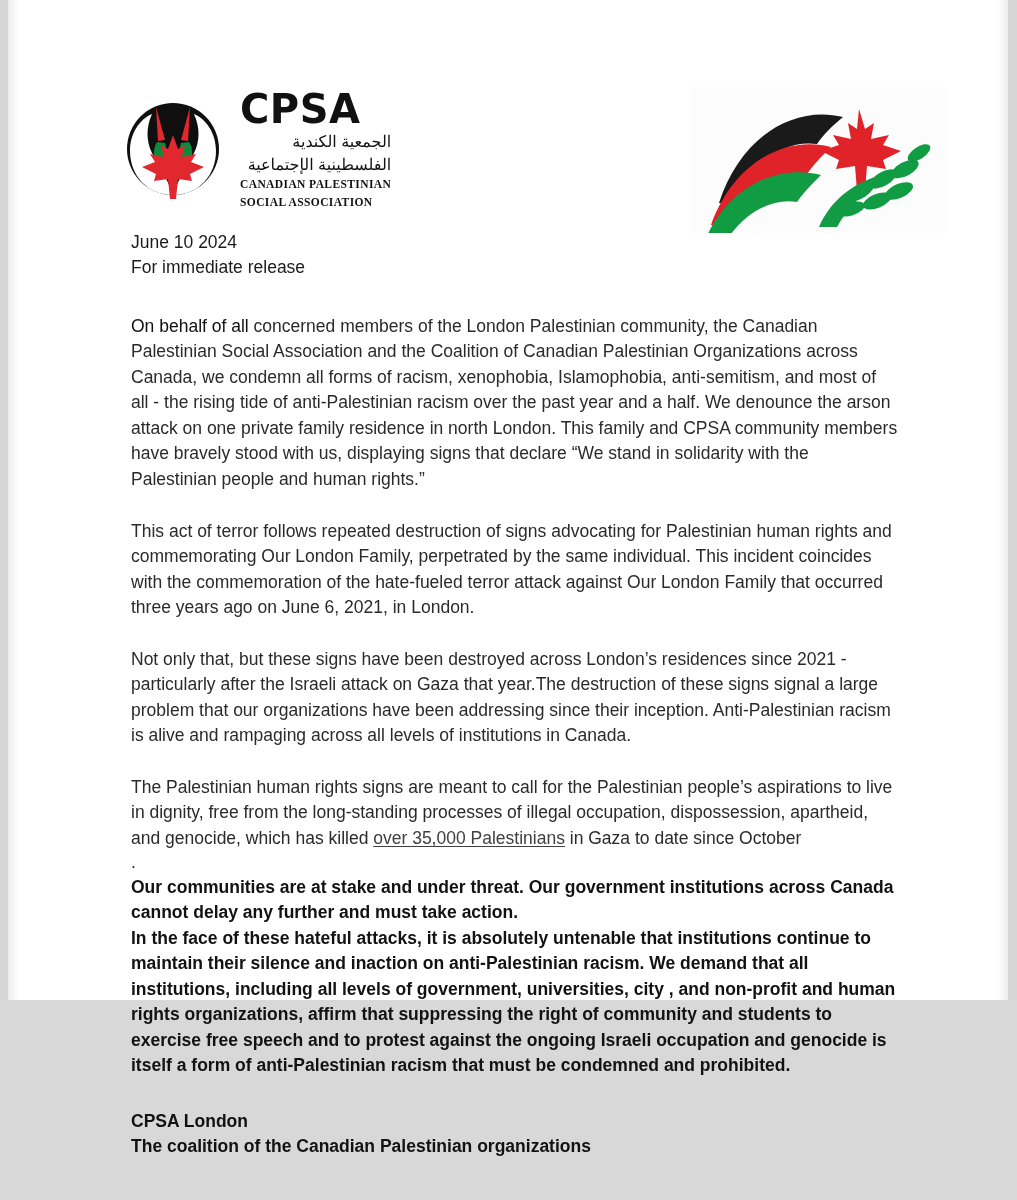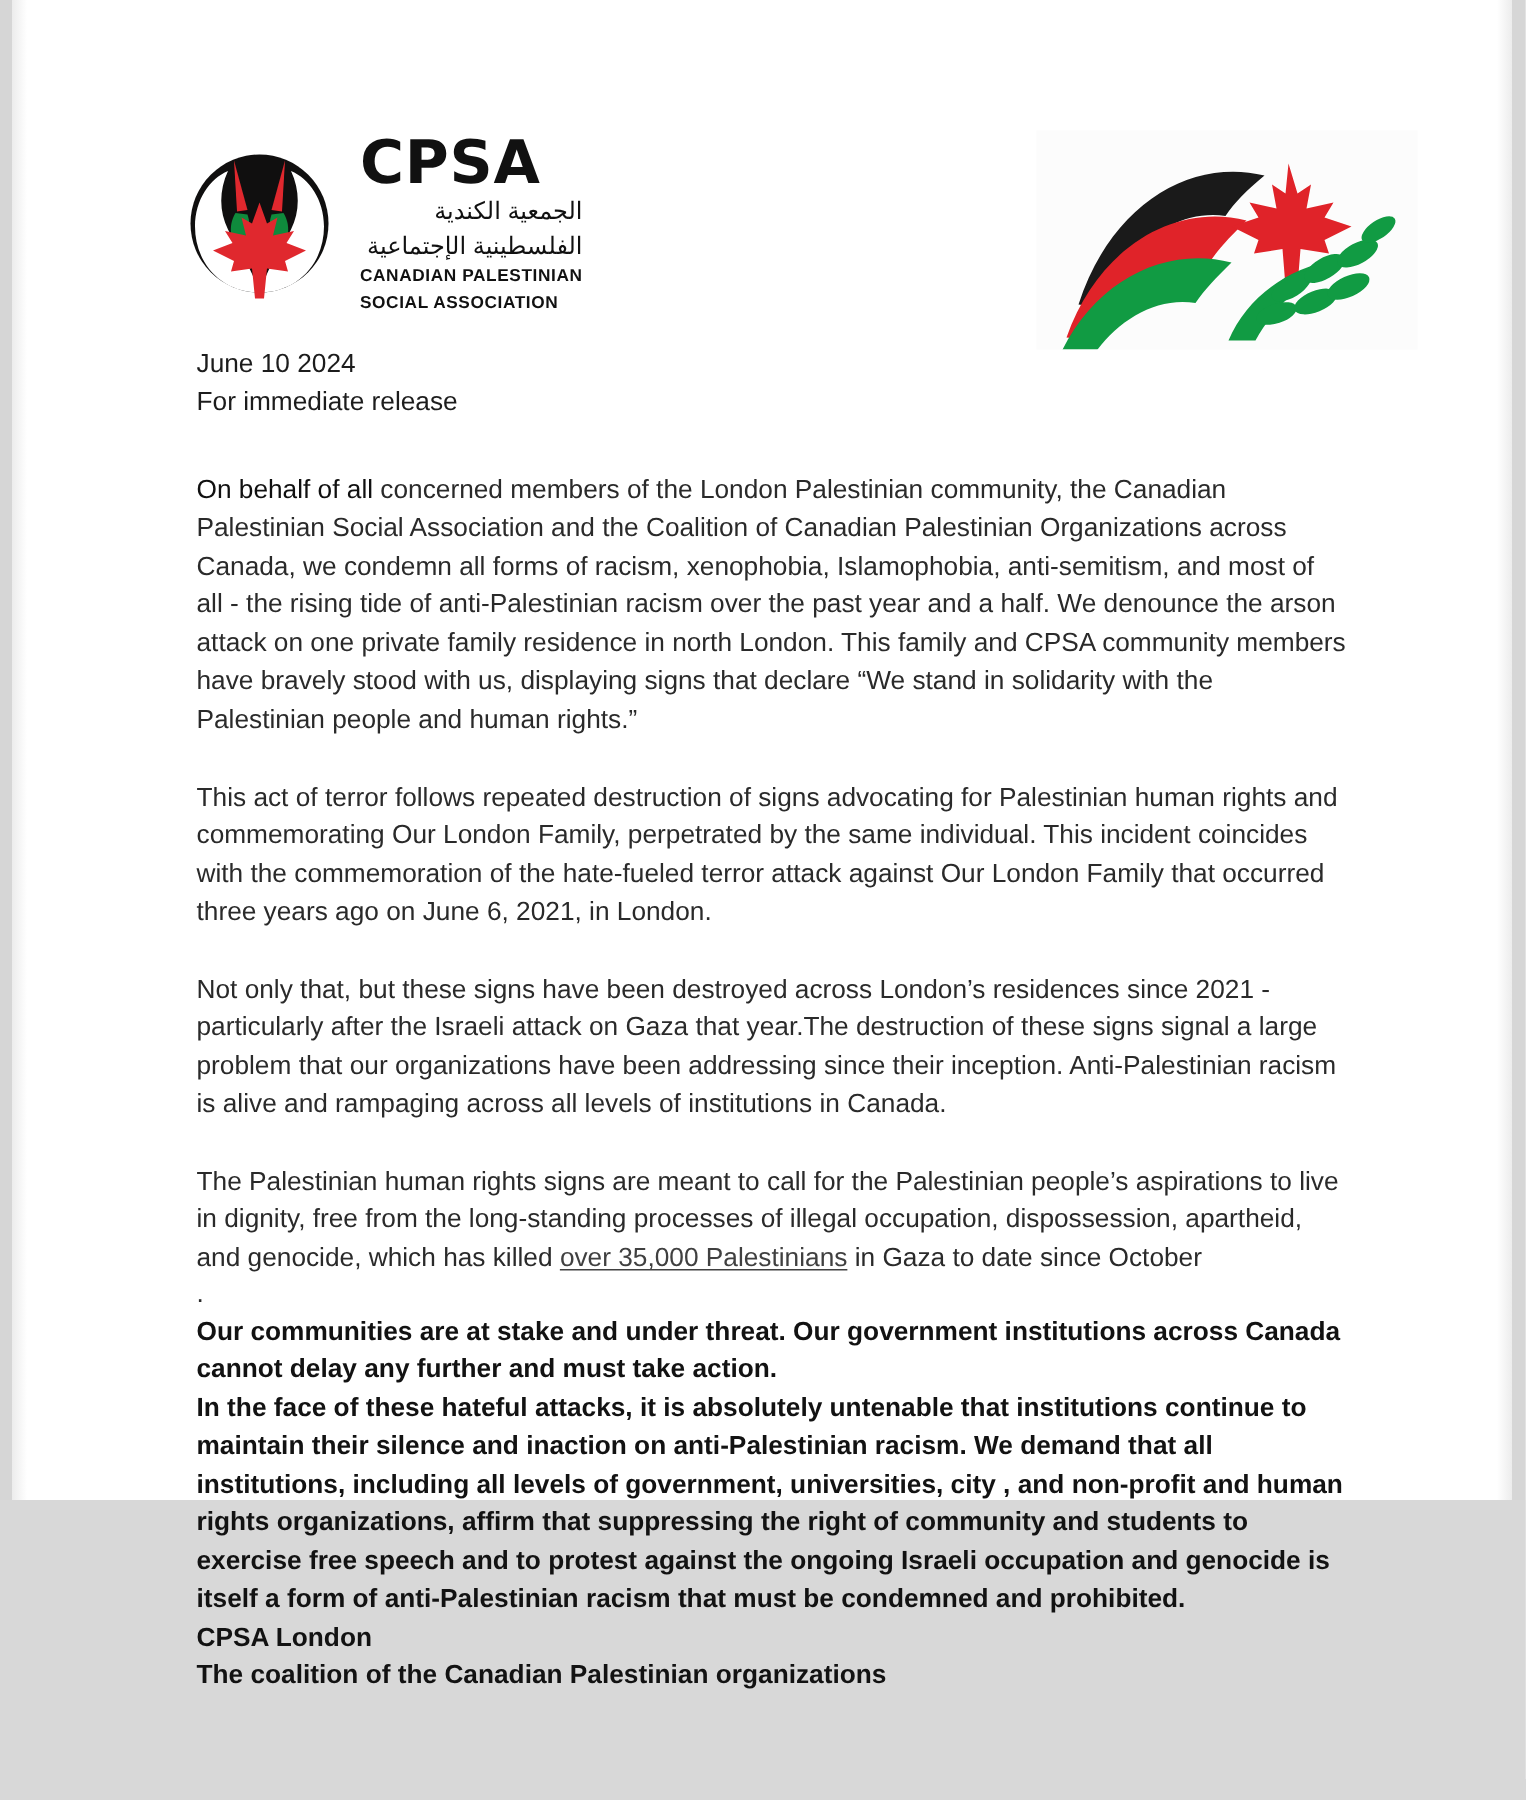--- a/index.html
+++ b/index.html
@@ -78,21 +78,21 @@
     font-size: 16px;
     color: #111111;
     line-height: 1.22;
     direction: rtl;
     text-align: right;
     letter-spacing: 1px;
     margin-top: 3px;
     white-space: pre-line;
   }
   .cpsa-sub {
-    font-family: Liberation Sans, sans-serif;
+    font-family: Liberation Serif, serif;
     font-weight: bold;
     font-size: 11.5px;
     letter-spacing: 0.4px;
     color: #111111;
     line-height: 1.26;
     margin-top: 3px;
     white-space: pre-line;
   }
 
   .ccpo-logo {
@@ -159,20 +159,21 @@
   .signoff {
     font-weight: bold;
     color: #121212;
   }
   p.para.bold { margin-bottom: 0; }
   p.para.bold + p.para.bold { margin-top: 0; }
 
   .signoff {
     font-size: 17.5px;
     line-height: 1.44;
+    margin-top: 30px;
   }
 </style>
 </head>
 <body>
 
 <div class="page-frame">
   <div class="sheet">
 
     <div class="letterhead">
 

